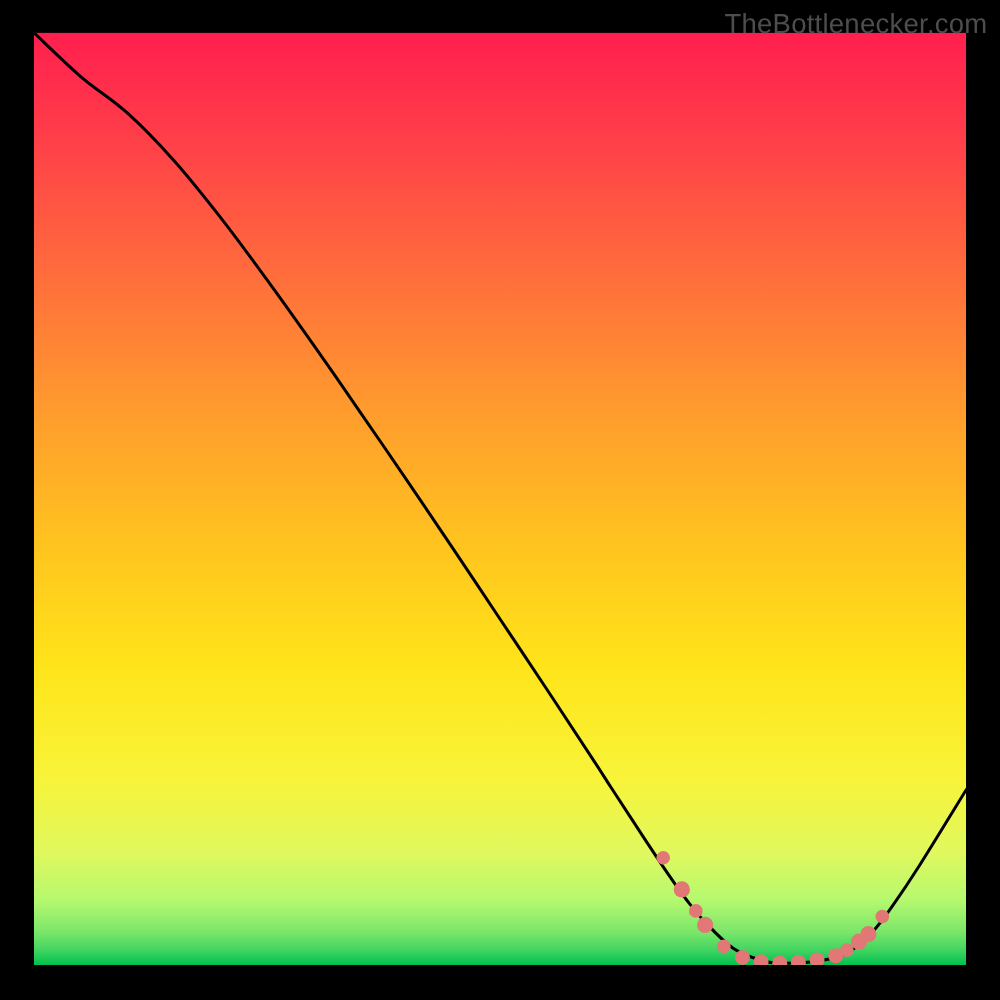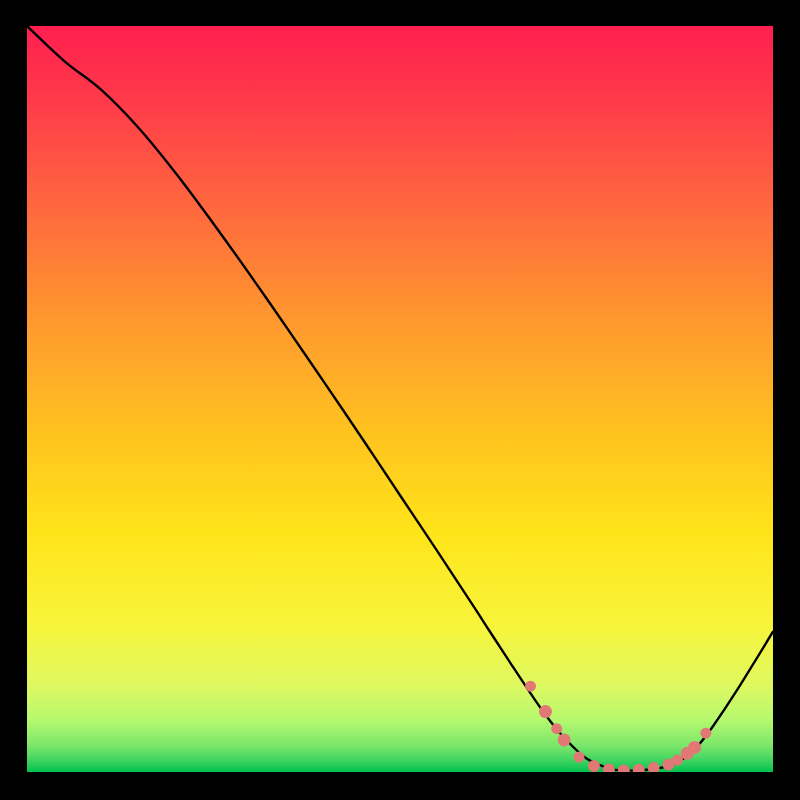--- a/index.html
+++ b/index.html
@@ -48,20 +48,21 @@
   }
   .marker {
     fill: #e27875;
     stroke: none;
   }
 </style>
 </head>
 <body>
 
 <div class="stage">
+  <div class="watermark">TheBottlenecker.com</div>
   <div class="plot-area">
     <svg id="chart-svg" viewBox="0 0 746 746">
       <defs>
         <linearGradient id="bg-grad" x1="0" y1="0" x2="0" y2="1">
           <stop offset="0%" stop-color="#ff1f4f"></stop>
           <stop offset="10%" stop-color="#ff3a4a"></stop>
           <stop offset="25%" stop-color="#ff6a3d"></stop>
           <stop offset="40%" stop-color="#ff9a2e"></stop>
           <stop offset="55%" stop-color="#ffc41f"></stop>
           <stop offset="68%" stop-color="#ffe41a"></stop>

